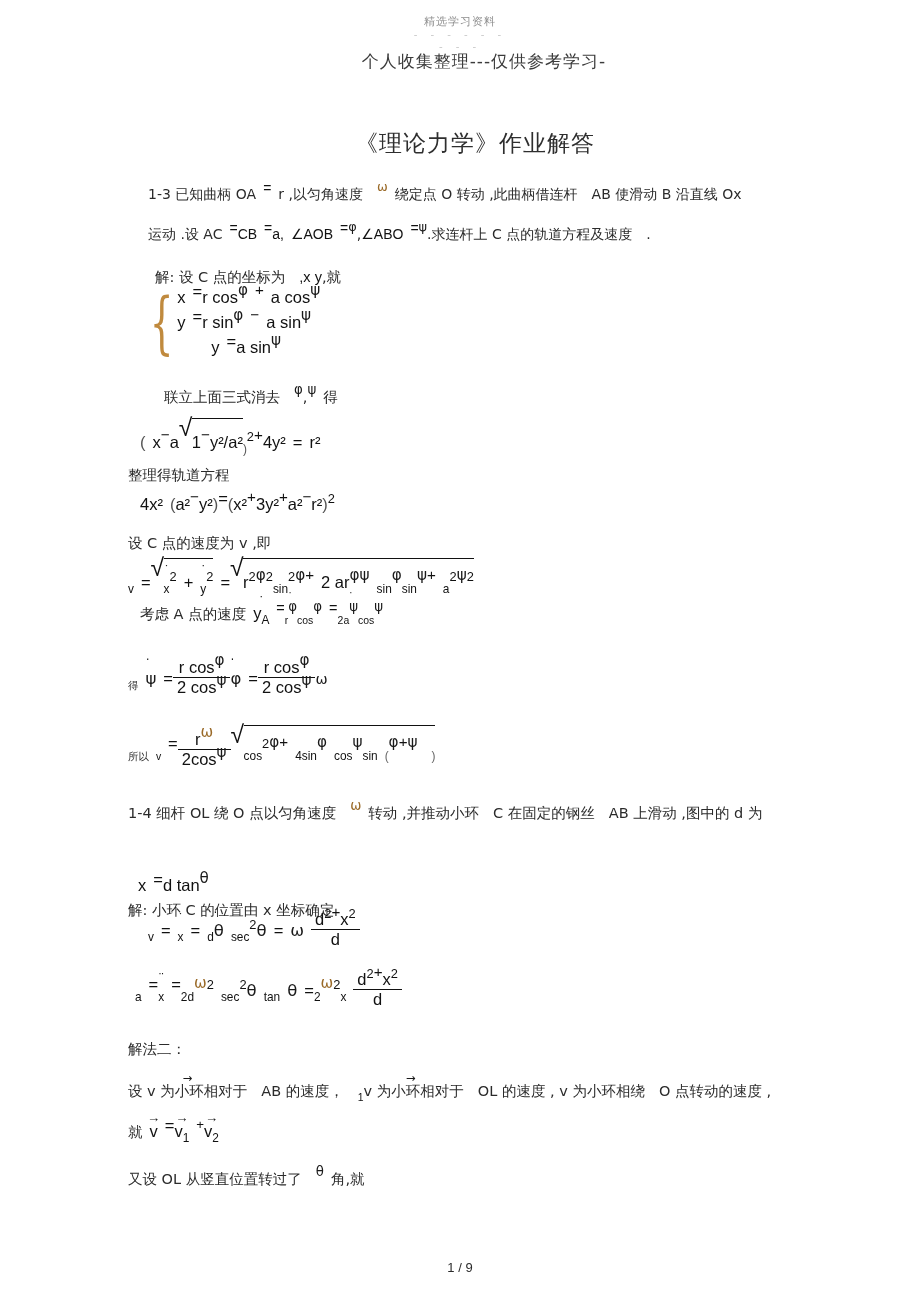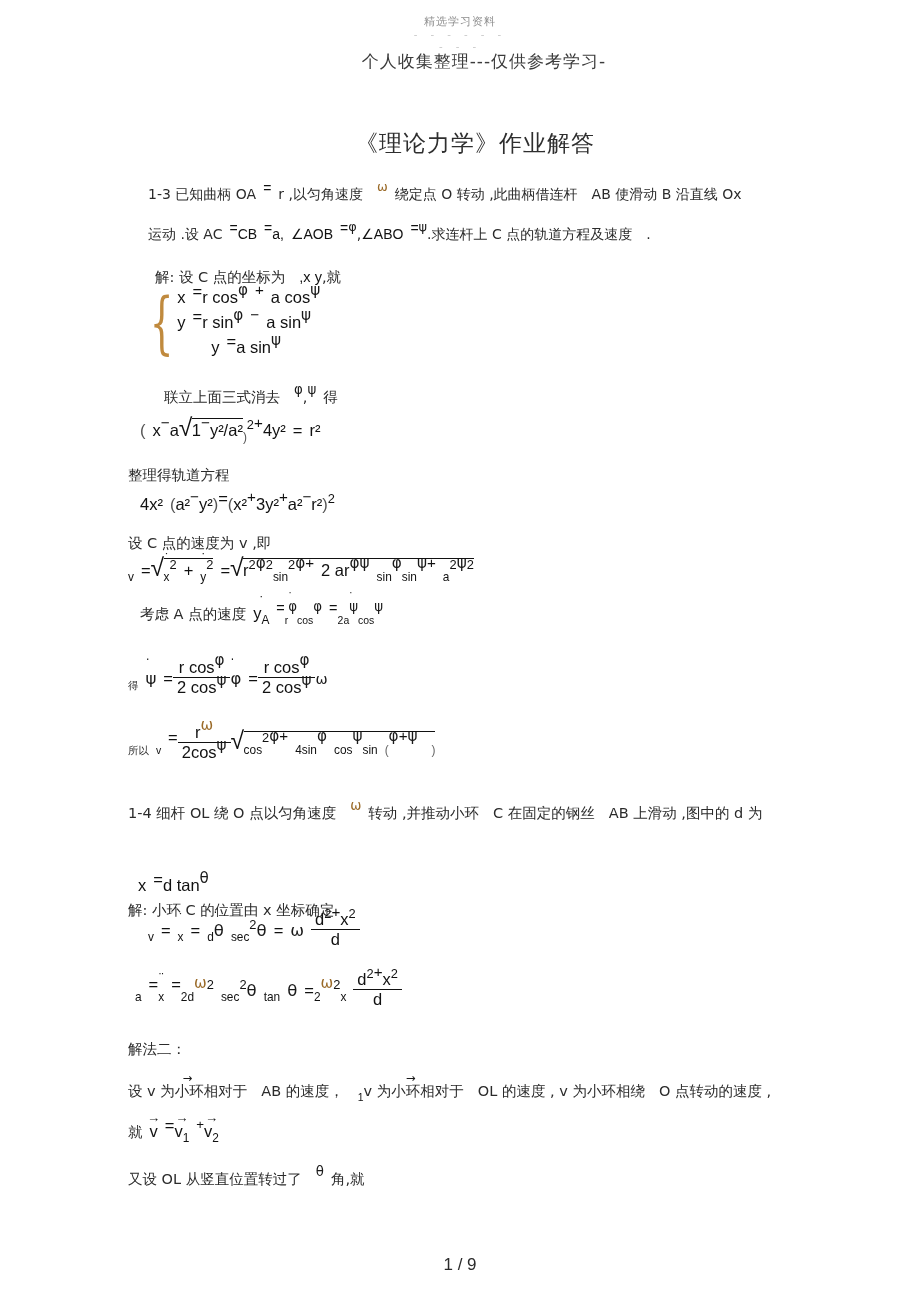--- a/index.html
+++ b/index.html
@@ -77,37 +77,37 @@
   .frac .num { display:block; border-bottom:1.4px solid #111; padding:0 4px; }
   .frac .den { display:block; padding:0 4px; }
 
   
   .rad { display:inline-block; position:relative; padding-left:13px; }
   .rad::before {
     content:"\221A"; position:absolute; left:0; top:-1px;
     font-size:1.5em; line-height:0.85;
   }
   .rad > .bar {
-    display:inline-block; border-top:1.5px solid #111; padding-top:2px;
+    display:inline-block; border-top:1.5px solid #111; padding-top:14px;
   }
 
   
   .sys { position:absolute; display:flex; align-items:center; }
   .sys .brace {
     font-size: 68px; line-height:0.78; color:#c08a3e;
     font-family:"DejaVu Serif", serif; font-weight:300;
     transform: scaleX(0.55);
     margin-right:-6px;
   }
   .sys .rows { display:flex; flex-direction:column; gap:6px; }
 
   
   .footer {
     position:absolute; left:0; right:0; bottom:28px;
-    text-align:center; font-size:17px; color:#2b2b2b;
+    text-align:center; font-size:13px; color:#2b2b2b;
     font-family:"Liberation Sans", sans-serif;
   }
 
   .small-wm {
     font-size:11.5px; color:#6f6f6f; font-family:"DejaVu Sans", sans-serif;
   }
 </style>
 </head>
 <body>
 

